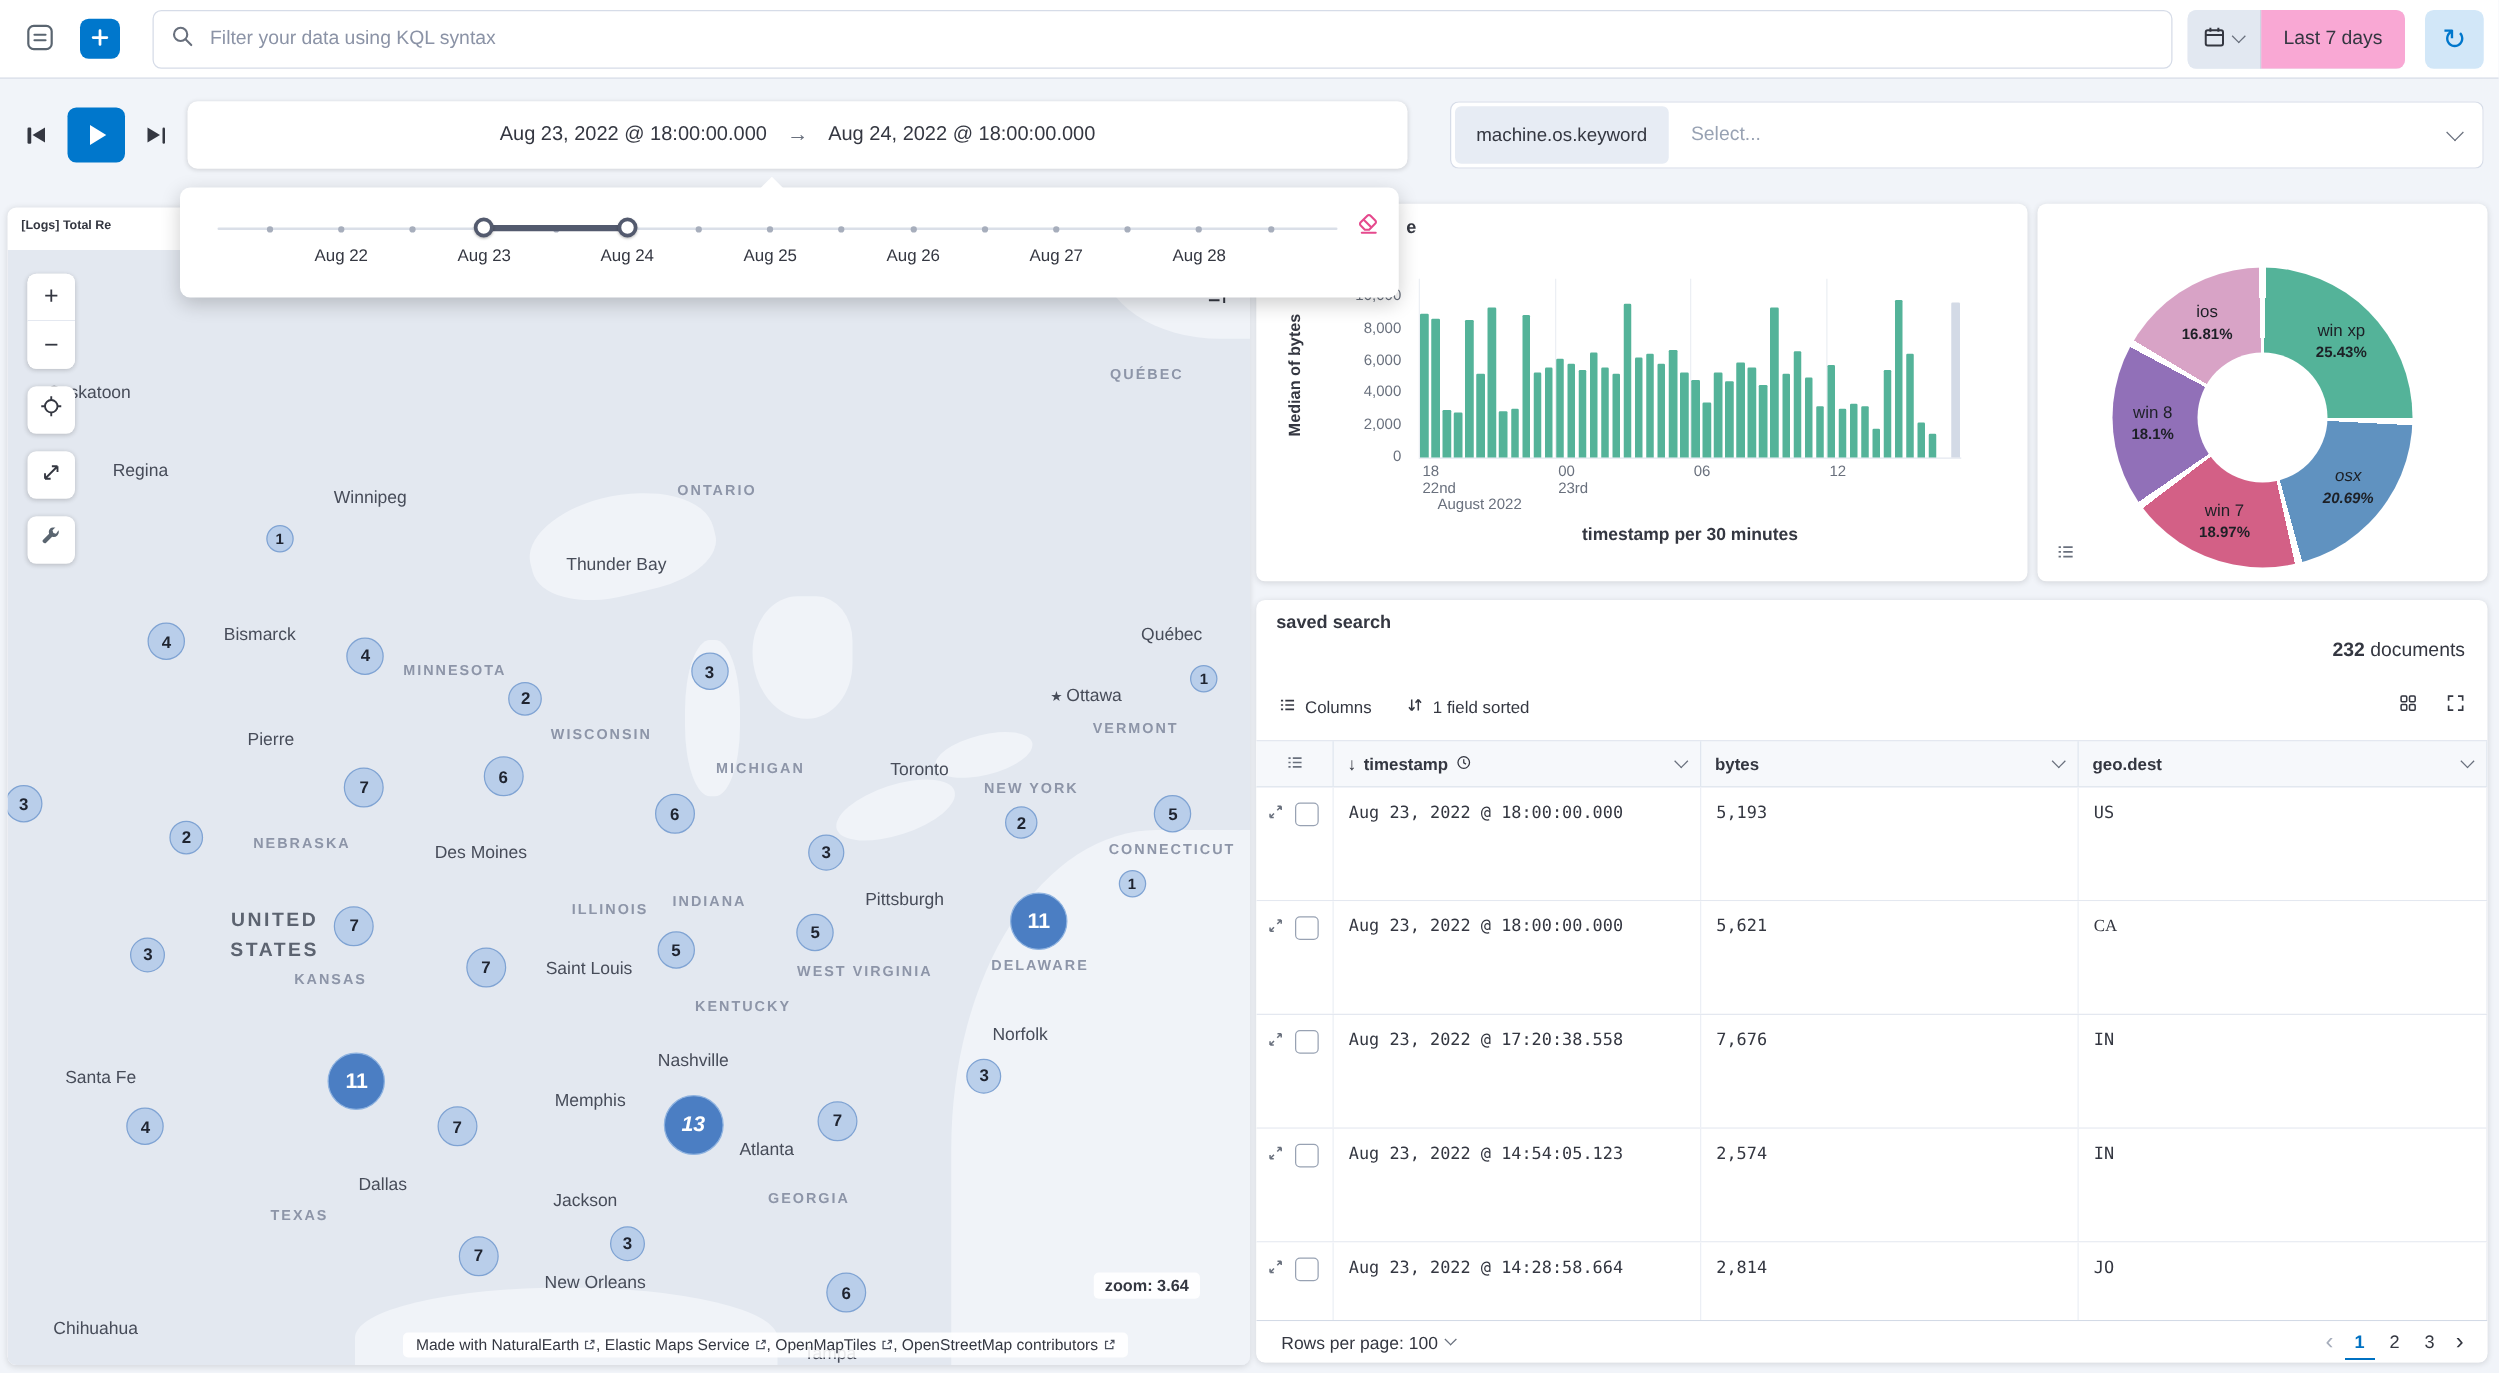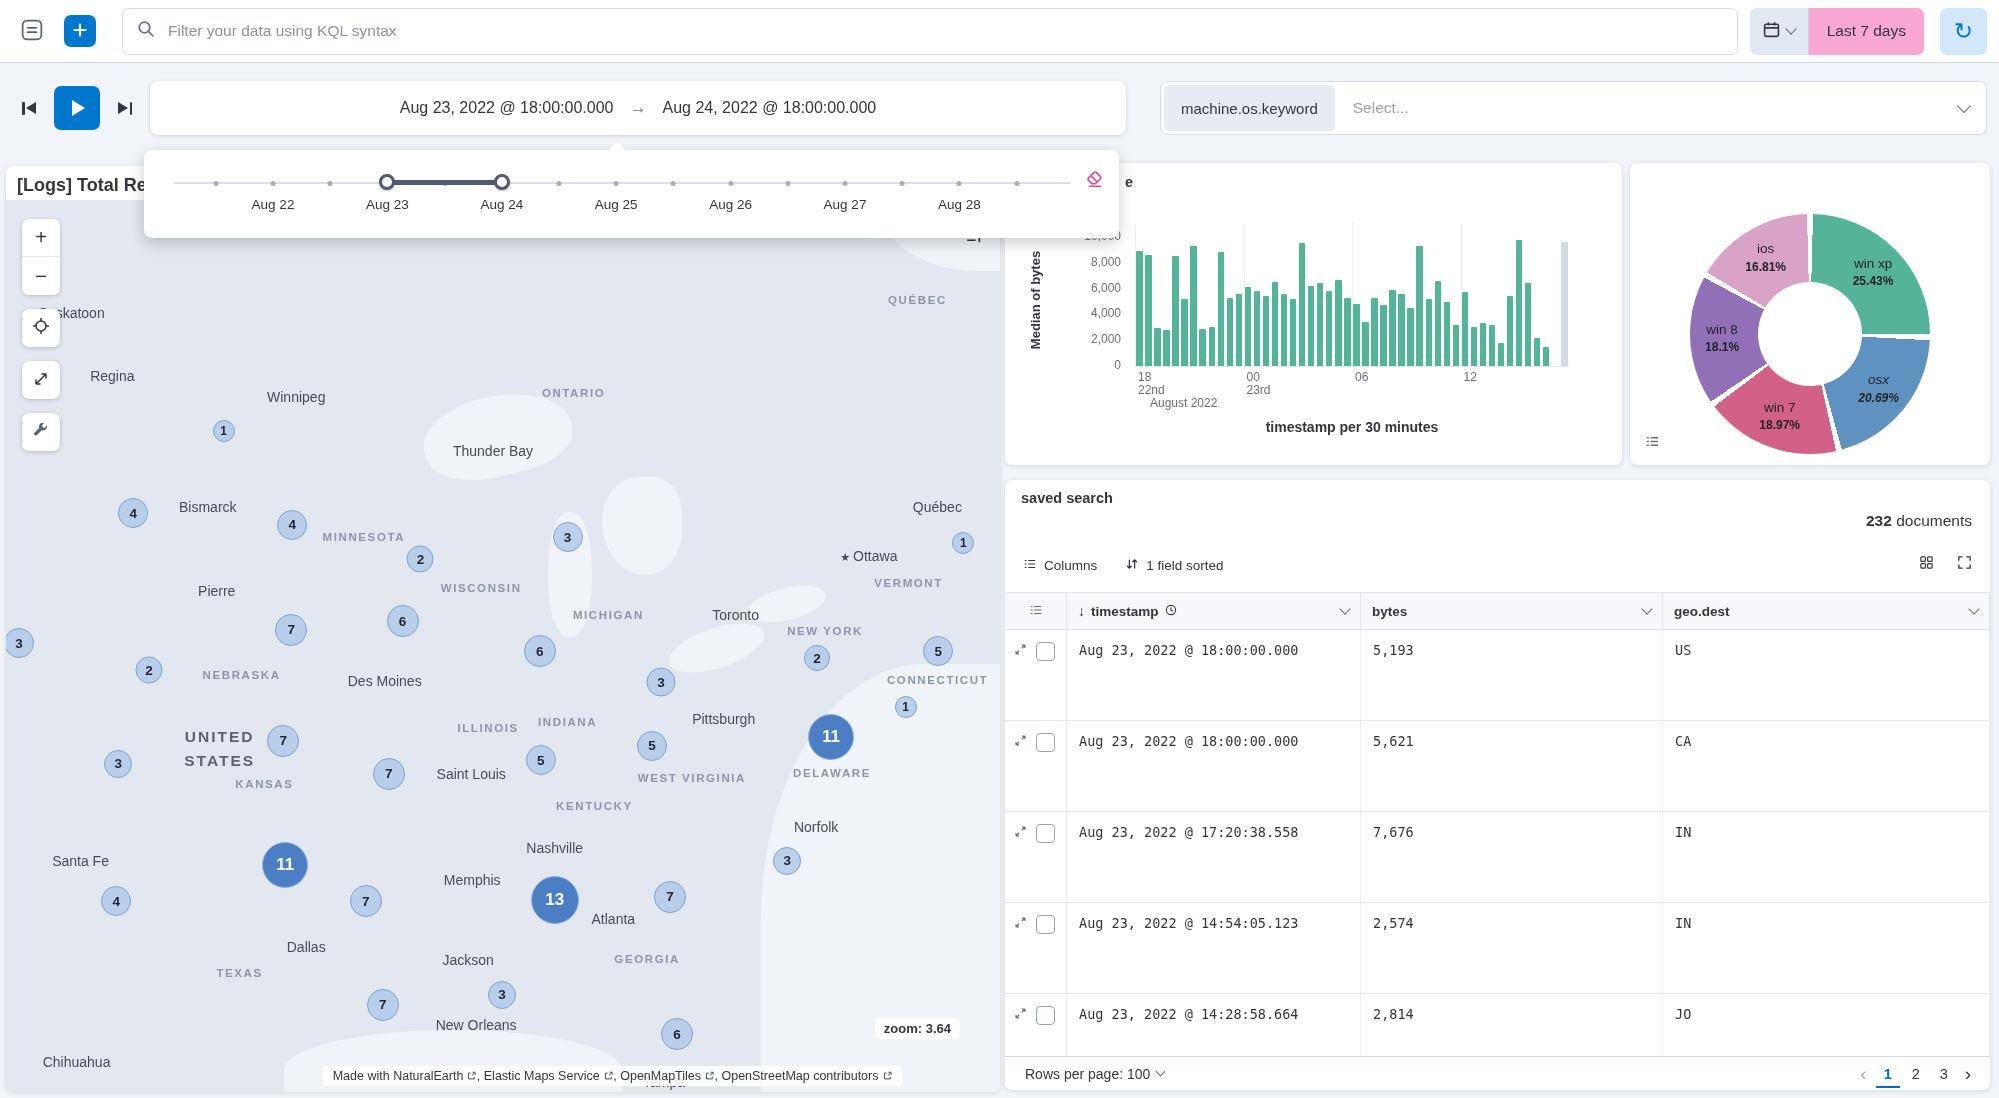--- a/index.html
+++ b/index.html
@@ -34,21 +34,21 @@
   .tarrow{color:#69707d;font-size:17px;}
   .oscontrol{flex:1;height:54px;margin-left:26px;background:#fff;border-radius:7px;box-shadow:inset 0 0 0 1px #d6dce8;display:flex;align-items:center;padding:4px 18px 4px 4px;box-sizing:border-box;gap:18px;}
   .oslabel{background:#e7ecf4;height:46px;display:flex;align-items:center;padding:0 17px;border-radius:5px;font-size:15px;white-space:nowrap;}
   .osselect{color:#98a2b3;font-size:15.5px;flex:1;}
 
   
   .panel{position:absolute;background:#fff;border-radius:7px;box-shadow:0 1px 5px rgba(0,0,0,.12);}
 
   
   .mappanel{left:6px;top:166px;width:994px;height:926px;overflow:hidden;}
-  .map-title{position:absolute;top:9px;left:11px;font-weight:700;font-size:18px;z-index:7;white-space:nowrap;text-align:center;}
+  .map-title{position:absolute;top:9px;left:11px;font-weight:700;font-size:10px;z-index:7;white-space:nowrap;text-align:center;}
   .map-canvas{position:absolute;left:0;right:0;top:34px;bottom:0;background:#e3e8f0;overflow:hidden;}
   .water{position:absolute;background:#f0f3f8;}
   .mlabel{position:absolute;transform:translate(-50%,-50%);white-space:nowrap;z-index:3;}
   .mlabel.c,.mlabel.cap{font-size:14px;color:#474c59;}
   .mlabel.cap::before{content:"★ ";font-size:11px;}
   .mlabel.r{font-size:11.5px;color:#8d95a8;letter-spacing:1.6px;font-weight:600;}
   .mlabel.n{font-size:15.5px;font-weight:700;color:#5c6370;letter-spacing:2px;white-space:pre-line;text-align:center;line-height:1.55;}
   .bub{position:absolute;transform:translate(-50%,-50%);border-radius:50%;display:flex;align-items:center;justify-content:center;font-weight:600;font-size:13.5px;z-index:4;background:rgba(178,201,233,.85);border:1.5px solid #7fa3d3;color:#1f2430;box-sizing:border-box;cursor:pointer;}
   .bub.big{background:#4b7ec3;border-color:#8fb3e0;color:#fff;font-size:17px;font-weight:700;}
   .maptools{position:absolute;left:16px;top:53px;z-index:6;display:flex;flex-direction:column;gap:14px;width:38px;}
@@ -259,21 +259,21 @@
           <div class="bub" style="left: 90.5%; top: 56.8%; width: 22px; height: 22px; font-size: 12px;">1</div>
           <div class="bub big" style="left: 83%; top: 60.2%; width: 46px; height: 46px;">11</div>
           <div class="bub" style="left: 27.9%; top: 60.6%; width: 32px; height: 32px;">7</div>
           <div class="bub" style="left: 53.8%; top: 62.8%; width: 30px; height: 30px;">5</div>
           <div class="bub" style="left: 65%; top: 61.2%; width: 30px; height: 30px;">5</div>
           <div class="bub" style="left: 11.3%; top: 63.2%; width: 28px; height: 28px;">3</div>
           <div class="bub" style="left: 38.5%; top: 64.3%; width: 32px; height: 32px;">7</div>
           <div class="bub" style="left: 78.6%; top: 74.1%; width: 28px; height: 28px;">3</div>
           <div class="bub big" style="left: 28.1%; top: 74.6%; width: 46px; height: 46px;">11</div>
           <div class="bub" style="left: 36.2%; top: 78.6%; width: 32px; height: 32px;">7</div>
-          <div class="bub big" style="left: 55.2%; top: 78.5%; width: 48px; height: 48px;">13</div>
+          <div class="bub big" style="left: 55.2%; top: 78.5%; width: 48px; height: 48px; font-style: italic;">13</div>
           <div class="bub" style="left: 66.8%; top: 78.1%; width: 32px; height: 32px;">7</div>
           <div class="bub" style="left: 11.1%; top: 78.6%; width: 30px; height: 30px;">4</div>
           <div class="bub" style="left: 37.9%; top: 90.2%; width: 32px; height: 32px;">7</div>
           <div class="bub" style="left: 49.9%; top: 89.1%; width: 28px; height: 28px;">3</div>
           <div class="bub" style="left: 67.5%; top: 93.5%; width: 32px; height: 32px;">6</div>
         </div>
     </div>
     <div class="maptools">
       <div class="mtgroup">
         <button class="mtbtn">
@@ -495,21 +495,21 @@
           <div class="tcell lead" style="width: 62px;">
             <span class="expbtn">
               <svg width="13" height="13" viewBox="0 0 14 14">
                 <path d="M5.6 8.4 2.2 11.8M2.2 11.8V8.6M2.2 11.8h3.2M8.4 5.6 11.8 2.2M11.8 2.2H8.6M11.8 2.2v3.2" stroke="#69707d" stroke-width="1.3" fill="none"></path>
               </svg>
             </span>
             <span class="cb"></span>
           </div>
           <div class="tcell mono" style="width: 294px;">Aug 23, 2022 @ 18:00:00.000</div>
           <div class="tcell mono num" style="width: 302px;">5,621</div>
-          <div class="tcell mono" style="width: 327px;">CA</div>
+          <div class="tcell mono" style="width: 327px; font-family: Liberation Serif, serif;">CA</div>
         </div>
         <div class="trow">
           <div class="tcell lead" style="width: 62px;">
             <span class="expbtn">
               <svg width="13" height="13" viewBox="0 0 14 14">
                 <path d="M5.6 8.4 2.2 11.8M2.2 11.8V8.6M2.2 11.8h3.2M8.4 5.6 11.8 2.2M11.8 2.2H8.6M11.8 2.2v3.2" stroke="#69707d" stroke-width="1.3" fill="none"></path>
               </svg>
             </span>
             <span class="cb"></span>
           </div>

